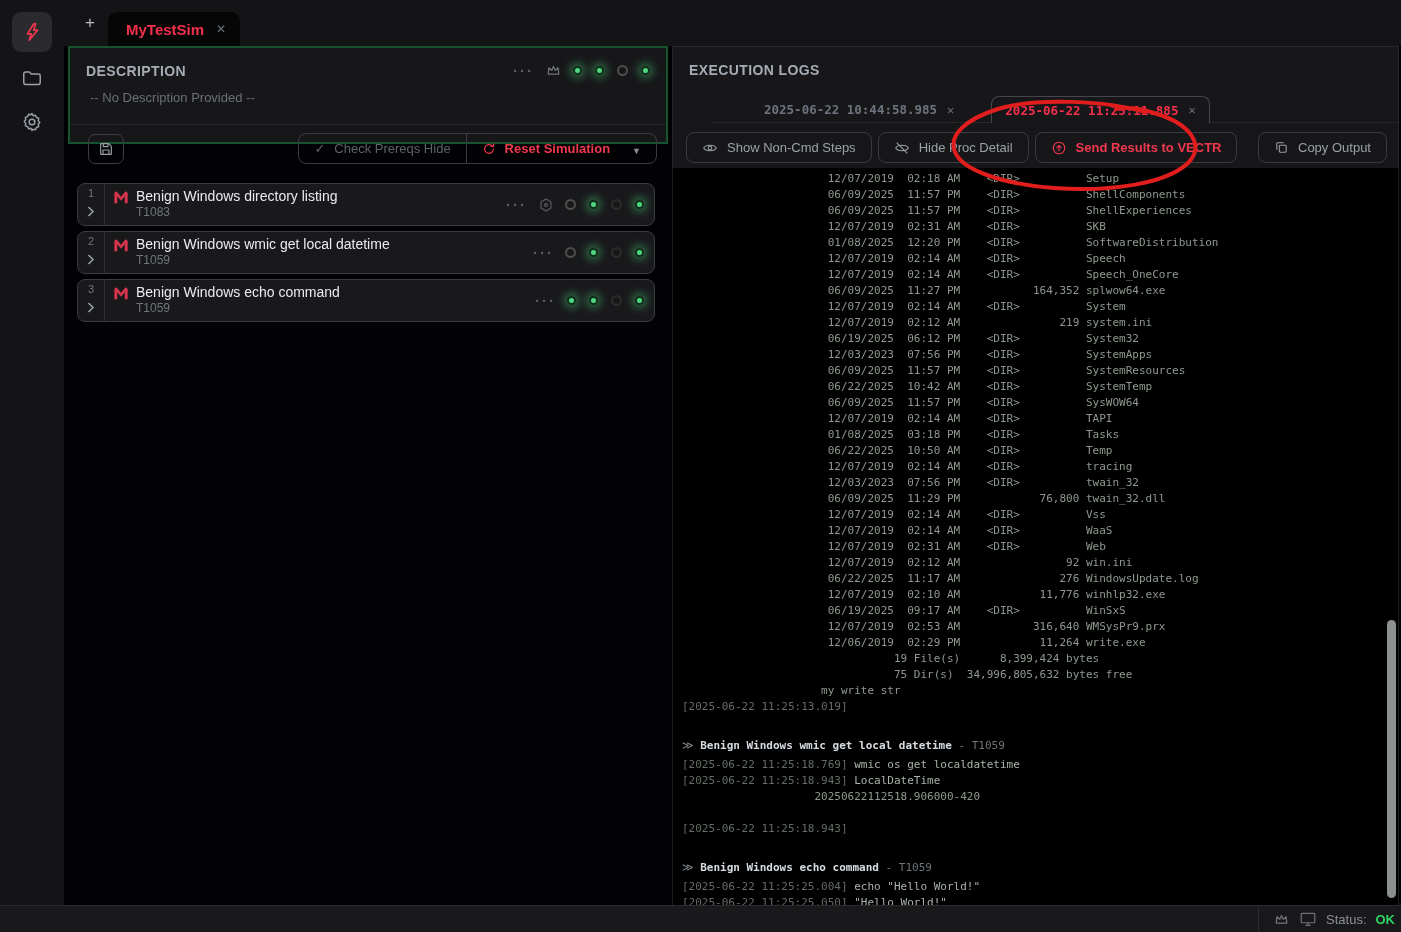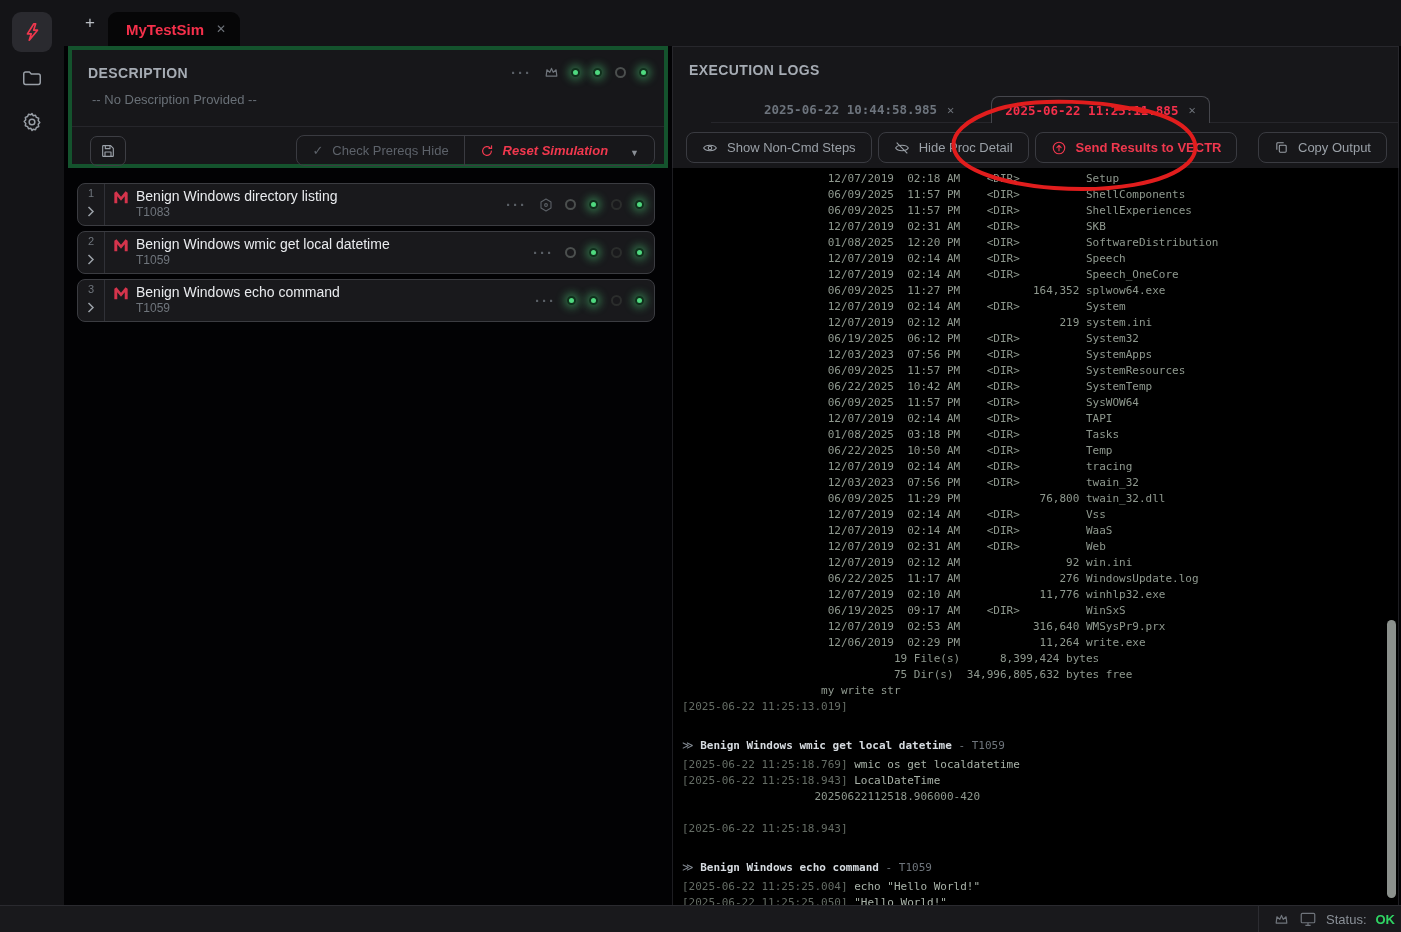--- a/index.html
+++ b/index.html
@@ -17,22 +17,22 @@
   
   .topbar { position:absolute; left:64px; top:0; width:1337px; height:46px; background:#141417; }
   .newtab { position:absolute; left:14px; top:11px; width:24px; height:24px; color:#b9bec4;
             font-size:17px; display:flex; align-items:center; justify-content:center; cursor:pointer; }
   .sim-tab { position:absolute; left:44px; top:12px; height:34px; padding:0 14px 0 18px;
              background:#060607; border-radius:9px 9px 0 0; display:flex; align-items:center; gap:12px; cursor:pointer; }
   .sim-tab .lbl { color:#f5304b; font-size:15px; font-weight:bold; }
   .tab-x { color:#6e737a; font-size:12px; cursor:pointer; }
 
   
-  .ltop { position:absolute; left:68px; top:46px; width:600px; height:122px;
-          background:#17171a; border:4px solid #14532d; }
+  .ltop { position:absolute; left:68px; top:46px; width:600px; height:98px;
+          background:#17171a; border:2px solid #14532d; }
   .rtop { position:absolute; left:672px; top:46px; width:727px; height:158px;
           background:#17171a; border:1px solid #27272c; }
   .panel-title { position:absolute; left:16px; top:15px; font-size:14px; letter-spacing:.4px;
                  color:#a6acb4; font-weight:bold; }
   .desc-body { position:absolute; left:20px; top:42px; font-size:13px; color:#697077; }
   .hdivider { position:absolute; left:0; right:0; top:76px; border-top:1px solid #26262b; }
 
   .hdr-actions { position:absolute; right:16px; top:14px; display:flex; align-items:center; gap:11px; }
   .dots { display:flex; align-items:center; gap:13px; }
   .dot { width:9px; height:9px; border-radius:50%; }
@@ -43,21 +43,21 @@
   .ellipsis { color:#5a5f66; font-size:15px; font-weight:bold; letter-spacing:2px; line-height:10px; }
 
   
   .save-btn { position:absolute; left:18px; top:86px; width:36px; height:30px; border:1px solid #3d3e44;
               border-radius:7px; display:flex; align-items:center; justify-content:center; cursor:pointer; }
   .btn-group { position:absolute; right:9px; top:85px; height:31px; border:1px solid #3a3b41;
                border-radius:8px; display:flex; align-items:stretch; overflow:hidden; }
   .seg { display:flex; align-items:center; gap:9px; padding:0 15px; font-size:13px; cursor:pointer; }
   .seg.disabled { color:#5d626a; }
   .seg + .seg { border-left:1px solid #3a3b41; }
-  .seg.danger { color:#f0384e; font-weight:bold;font-style:italic; }
+  .seg.danger { color:#f0384e; font-weight:bold; }
   .caret { font-size:9px; color:#8a8f96; margin-left:13px; transform:translateY(2px); }
 
   
   .steps { position:absolute; left:77px; top:183px; width:578px; }
   .card { position:relative; width:578px; height:43px; margin-bottom:5px; background:#19191c;
           border:1px solid #3b3c41; border-radius:8px; display:flex; cursor:pointer; }
   .numcol { width:27px; border-right:1px solid #303137; display:flex; flex-direction:column;
             align-items:center; justify-content:space-between; padding:3px 0 4px; }
   .numcol .num { font-size:11px; color:#6f757c; }
   .numcol .chev { color:#9ba1a8; }

